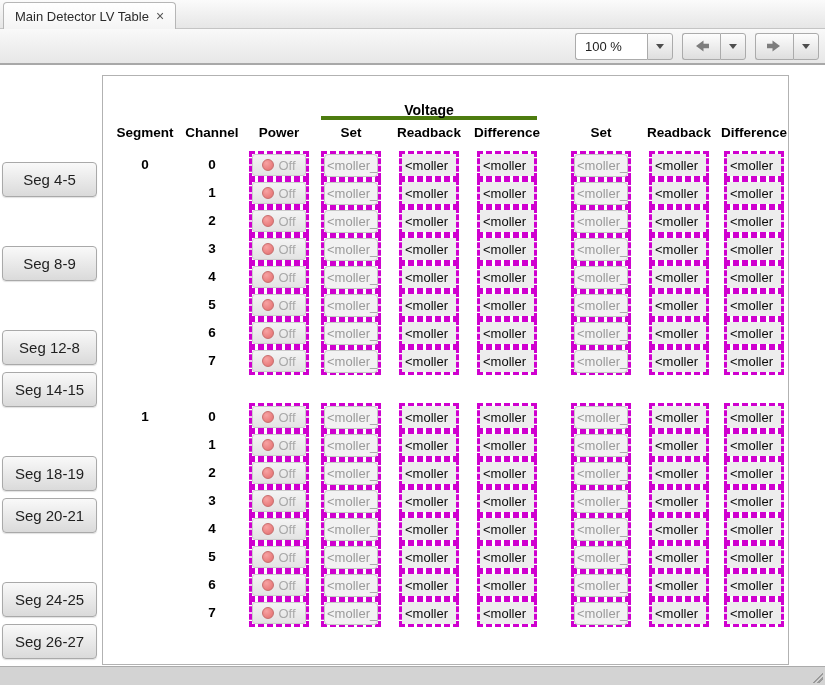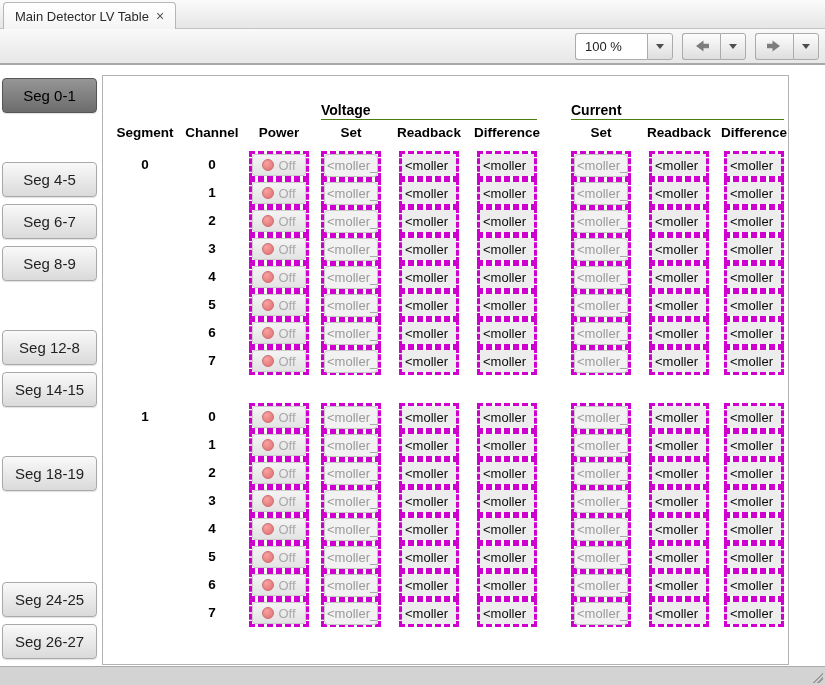--- a/index.html
+++ b/index.html
@@ -75,22 +75,22 @@
     background:linear-gradient(#969696,#6c6c6c);
     border-color:#565656; color:#000;
   }
 
   
   .panel {
     position:absolute; left:102px; top:75px; width:687px; height:590px;
     background:#fff; border:1px solid #b2b2b2;
   }
   .ghead {
-    position:absolute; height:18px; border-bottom:1px solid #4d7c0f;
-    text-align:left; font-weight:bold; font-size:14px; color:#000;
+    position:absolute; height:18px; border-bottom:4px solid #4d7c0f;
+    text-align:center; font-weight:bold; font-size:14px; color:#000;
   }
   .ghead.voltage { left:218px; top:26px; width:216px; }
   .ghead.current { left:468px; top:26px; width:213px; }
   .chead {
     position:absolute; top:49px; transform:translateX(-50%);
     font-weight:bold; font-size:13.5px; color:#000; white-space:nowrap;
   }
 
   
   .rows { position:absolute; left:0; top:0; width:685px; height:588px; }
@@ -171,34 +171,32 @@
         <path d="M6.5 1.5 L14 7 L6.5 12.5 L6.5 9.3 L1 9.3 L1 4.7 L6.5 4.7 Z" fill="#7d7d7d"></path>
       </svg>
     </div>
     <div class="nav-drop">
       <span class="caret"></span>
     </div>
   </div>
 </div>
 
 <div class="sidebar">
-    <div class="segbtn selected" style="top: 0px;">Seg 0-1</div>
     <div class="segbtn" style="top: 84px;">Seg 4-5</div>
-    <div class="segbtn" style="top: 126px;">Seg 6-7</div>
     <div class="segbtn" style="top: 168px;">Seg 8-9</div>
     <div class="segbtn" style="top: 252px;">Seg 12-8</div>
     <div class="segbtn" style="top: 294px;">Seg 14-15</div>
     <div class="segbtn" style="top: 378px;">Seg 18-19</div>
+    <div class="segbtn" style="top: 420px;">Seg 20-21</div>
     <div class="segbtn" style="top: 504px;">Seg 24-25</div>
     <div class="segbtn" style="top: 546px;">Seg 26-27</div>
   </div>
 
 <div class="panel">
   <div class="ghead voltage">Voltage</div>
-  <div class="ghead current">Current</div>
 
   <div class="chead" style="left:42px">Segment</div>
   <div class="chead" style="left:109px">Channel</div>
   <div class="chead" style="left:176px">Power</div>
   <div class="chead" style="left:248px">Set</div>
   <div class="chead" style="left:326px">Readback</div>
   <div class="chead" style="left:404px">Difference</div>
   <div class="chead" style="left:498px">Set</div>
   <div class="chead" style="left:576px">Readback</div>
   <div class="chead" style="left:651px">Difference</div>

